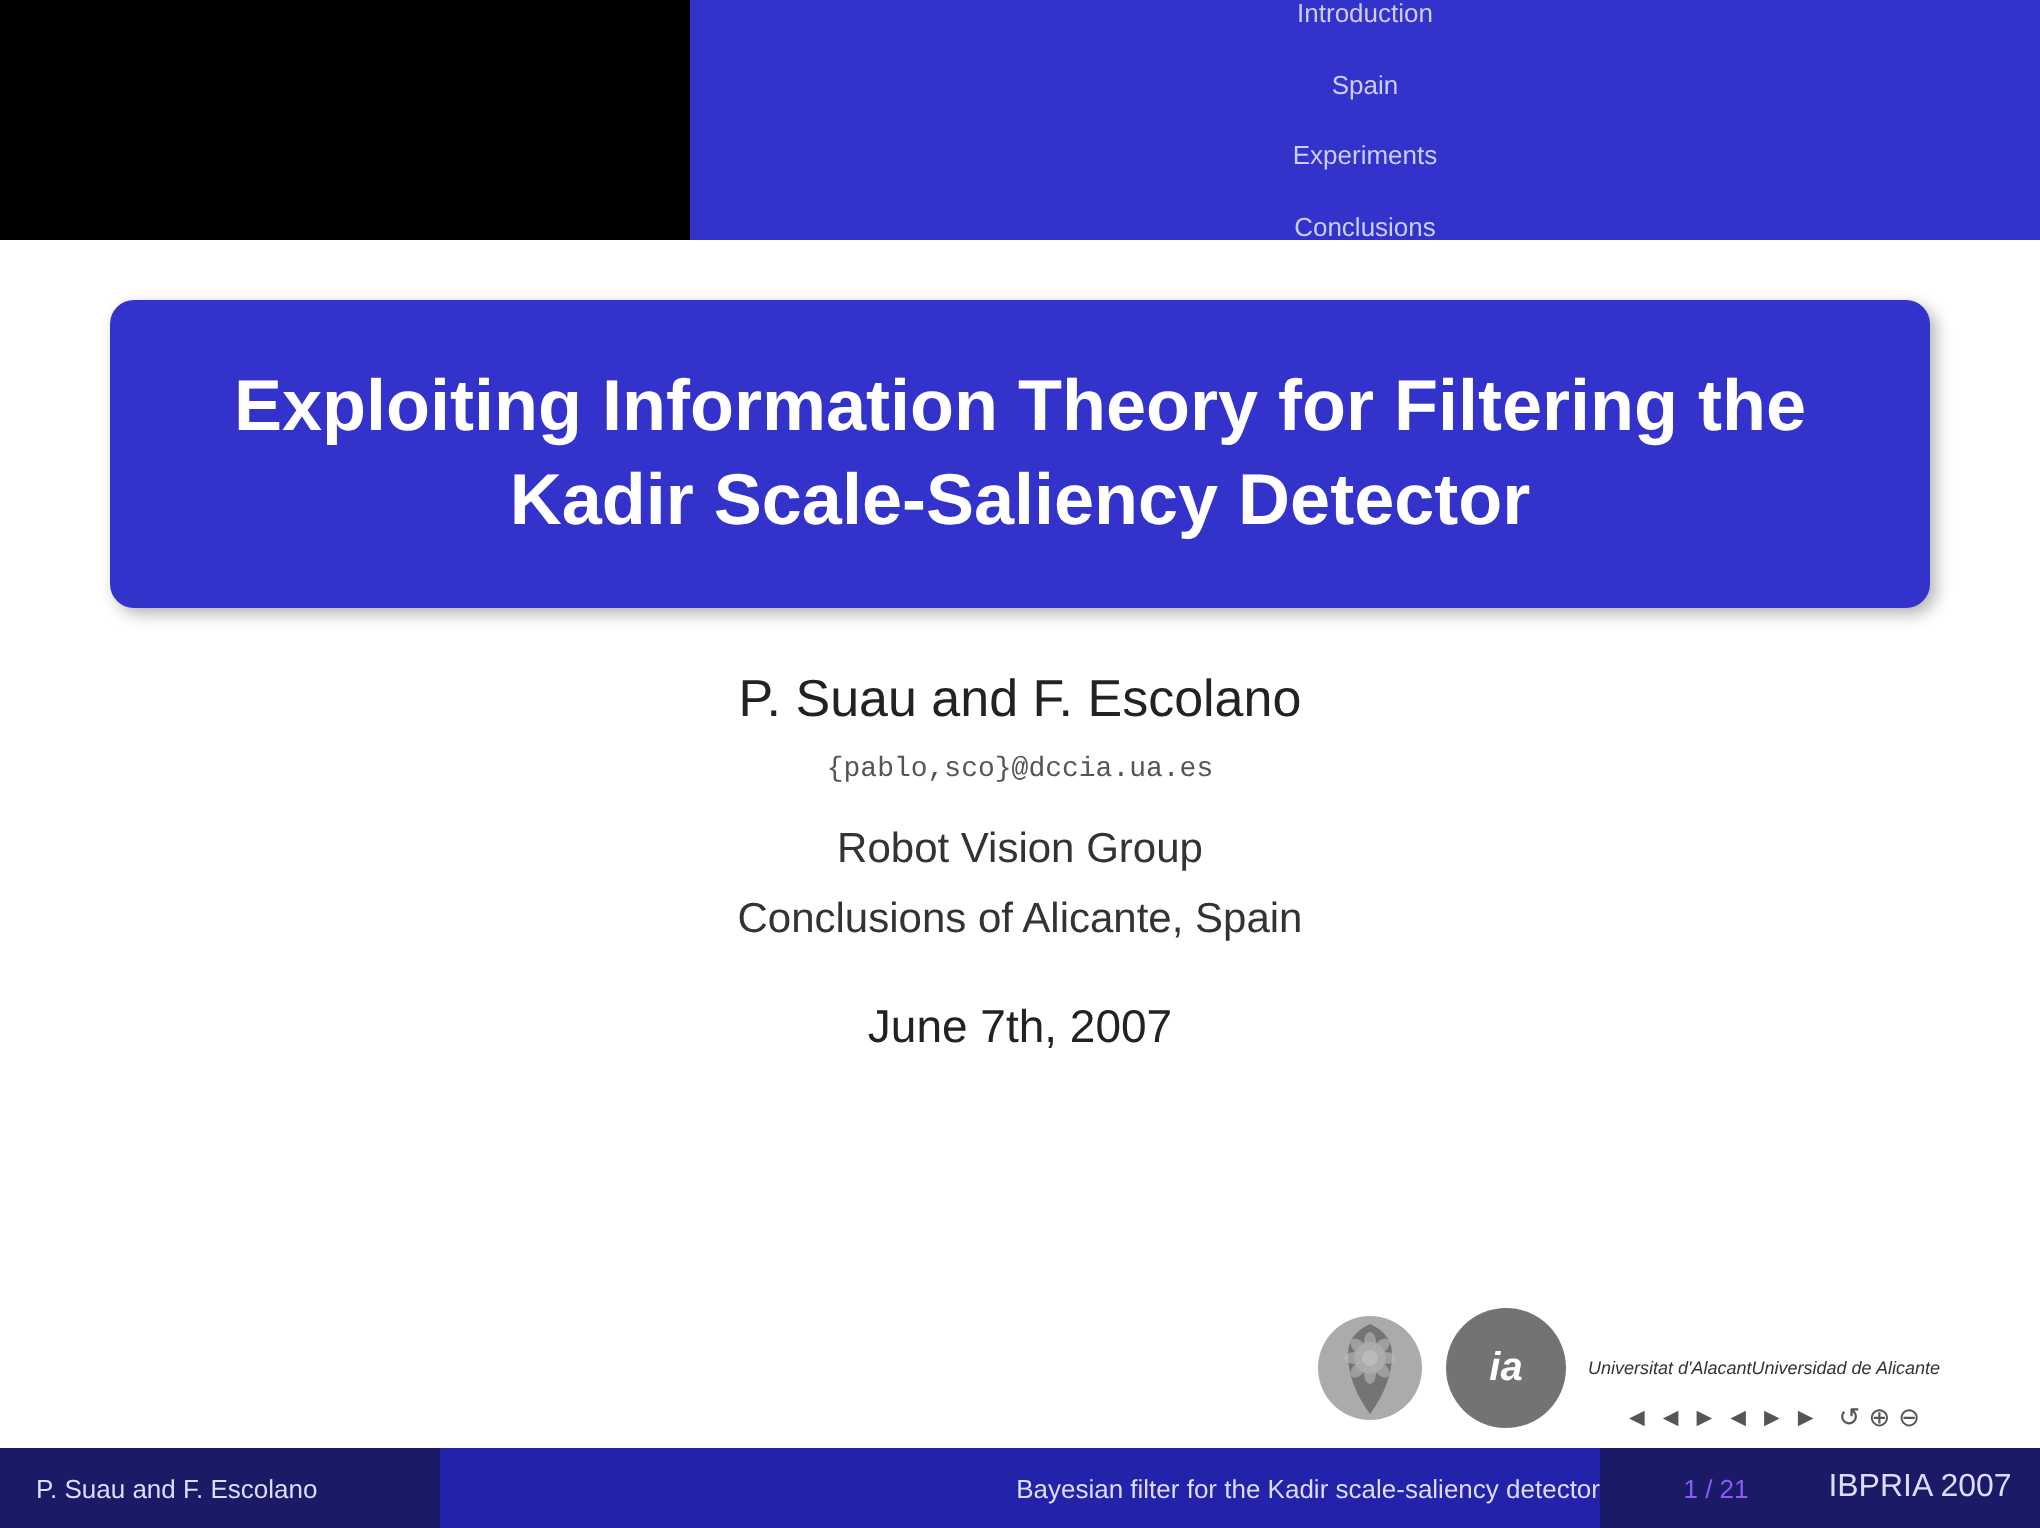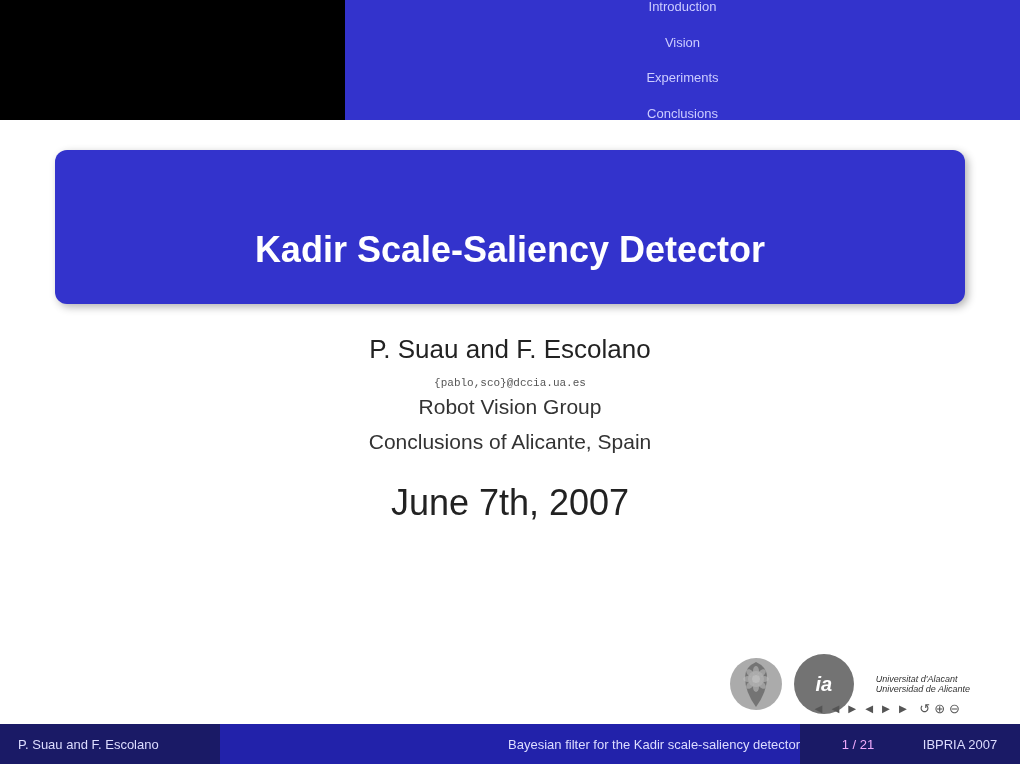--- a/index.html
+++ b/index.html
@@ -76,34 +76,34 @@
     }
 
     .authors-name {
       font-size: 26px;
       color: #222222;
       margin-bottom: 12px;
     }
 
     .authors-email {
       font-family: 'Courier New', monospace;
-      font-size: 11px;
+      font-size: 14px;
       color: #555555;
-      margin-bottom: 0;
+      margin-bottom: 14px;
     }
 
     .authors-affiliation {
       font-size: 21px;
       color: #333333;
       line-height: 1.7;
       margin-bottom: 22px;
     }
 
     .authors-date {
-      font-size: 36px;
+      font-size: 23px;
       color: #222222;
       margin-bottom: 20px;
     }
 
     
     .logo-area {
       position: absolute;
       bottom: 50px;
       right: 50px;
       display: flex;
@@ -125,23 +125,23 @@
       align-items: center;
       justify-content: center;
       color: white;
       font-size: 20px;
       font-weight: bold;
       font-style: italic;
     }
 
     .logo-text-block {
       display: flex;
-      flex-direction: column;
-      justify-content: center;
-      margin-left: 12px;
+      flex-direction: row;
+      justify-content: center;
+      margin-left: 1px;
     }
 
     .logo-text-line1 {
       font-size: 9px;
       color: #333;
       font-style: italic;
     }
 
     .logo-text-line2 {
       font-size: 9px;
@@ -177,33 +177,33 @@
       flex: 1;
       text-align: right;
       font-size: 13px;
       color: #ddddff;
     }
 
     .footer-page {
       flex: 0 0 100px;
       text-align: left;
       font-size: 13px;
-      color: #f0abfc;
+      color: #8b5cf6;
       background: #1a1a66;
       height: 100%;
       display: flex;
       align-items: center;
       justify-content: center;
       padding-left: 16px;
     }
 
     .footer-conf {
       flex: 0 0 120px;
       text-align: center;
-      font-size: 13px;
+      font-size: 16px;
       color: #ddddff;
       background: #1a1a66;
       height: 100%;
       display: flex;
       align-items: center;
       justify-content: center;
     }
 
     
     .nav-arrows {
@@ -221,31 +221,31 @@
       cursor: pointer;
     }
   </style>
 </head>
 <body>
 
 <div class="top-header">
   <div class="top-header-black"></div>
   <div class="top-header-nav">
     <span class="nav-item">Introduction</span>
-    <span class="nav-item">Vision</span>
+    <span class="nav-item">Spain</span>
     <span class="nav-item">Experiments</span>
     <span class="nav-item">Conclusions</span>
   </div>
 </div>
 
 <div class="main-content">
 
   <div class="title-box">
     <div class="title-text">
-      <br>
+      <span>Exploiting Information Theory for Filtering the</span><br>
       <span>Kadir Scale-Saliency Detector</span>
     </div>
   </div>
 
   <div class="authors-section">
     <div class="authors-name">P. Suau and F. Escolano</div>
     <div class="authors-email">{pablo,sco}@dccia.ua.es</div>
     <div class="authors-affiliation">
       <span>Robot Vision Group</span><br>
       <span>Conclusions of Alicante, Spain</span>

